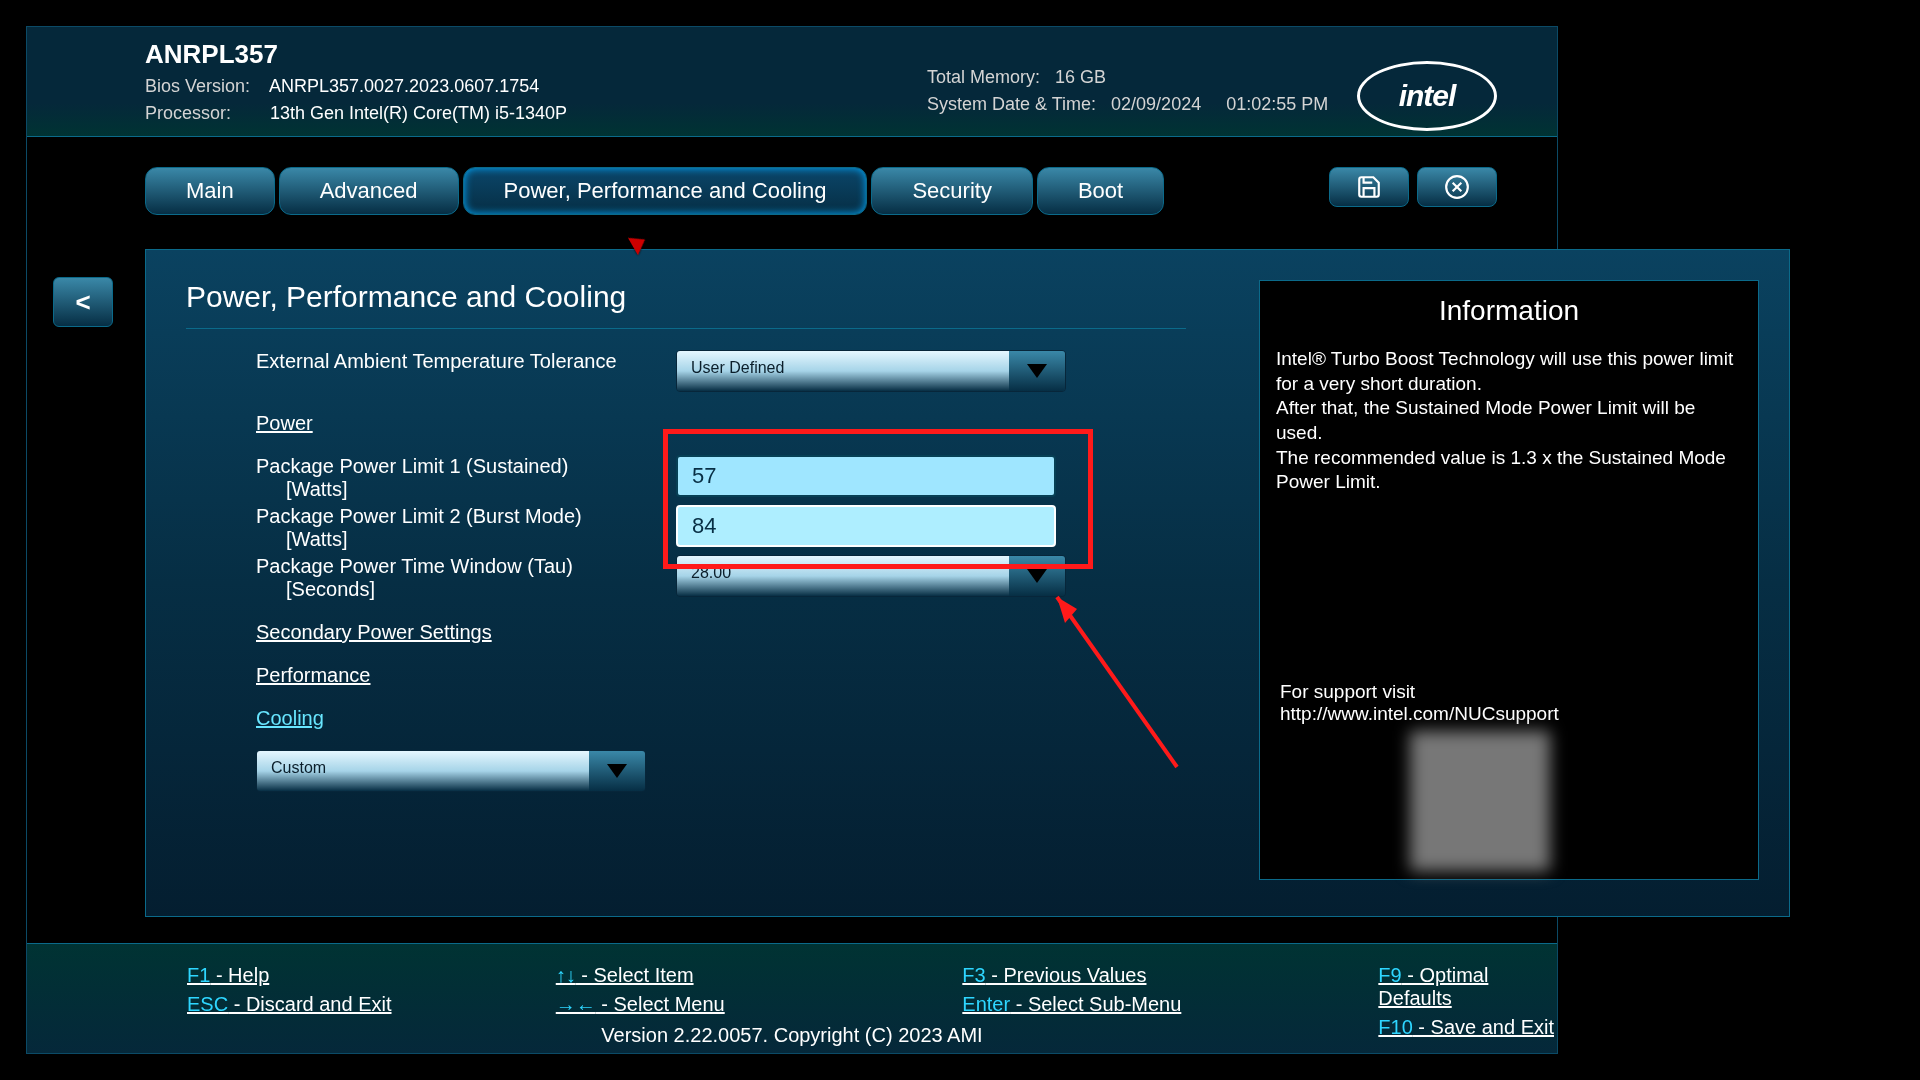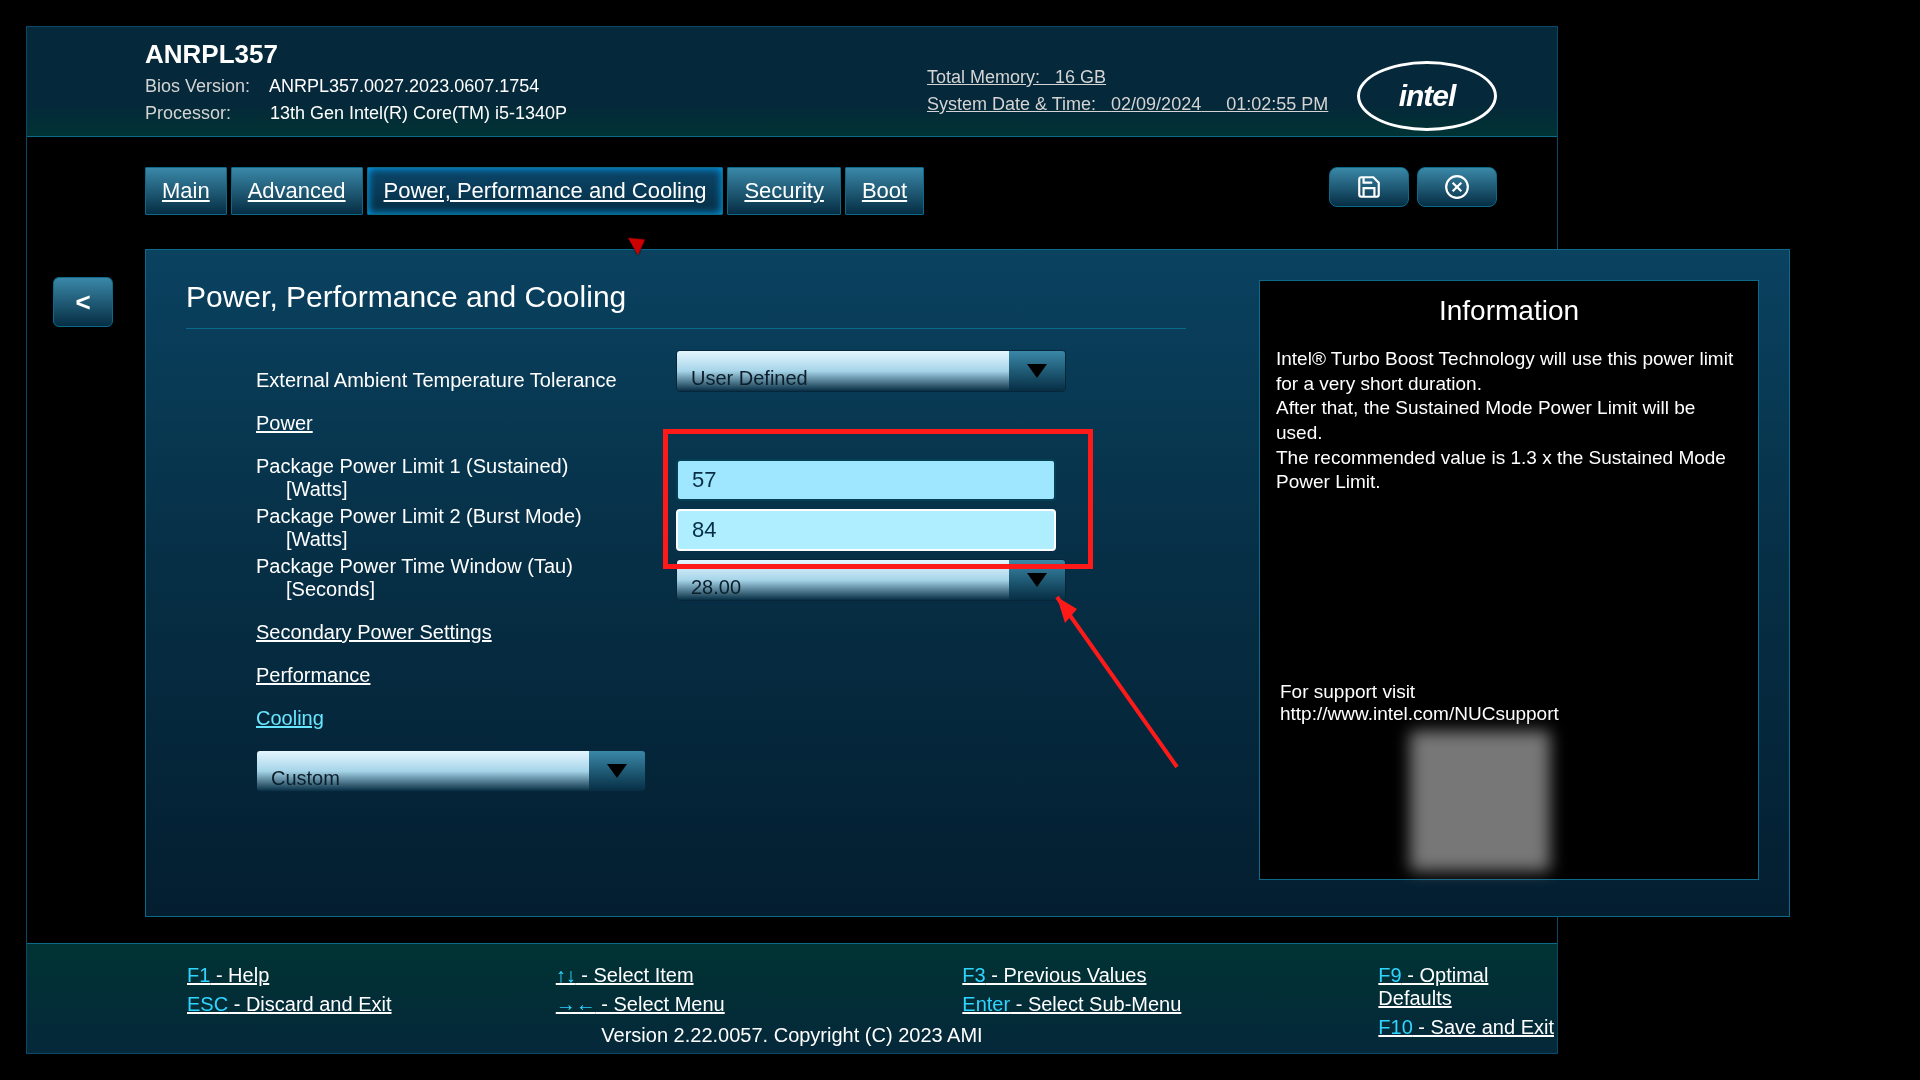--- a/index.html
+++ b/index.html
@@ -23,43 +23,42 @@
   position: absolute;
   left: 0; top: 0; width: 100%; height: 110px;
   background: linear-gradient(to bottom, #05283a 0%, #05283a 70%, #033 100%);
   border-bottom: 1px solid #0b6a8a;
 }
 .hdr-left { position: absolute; left: 118px; top: 12px; }
 .hdr-title { font-size: 26px; font-weight: 600; color: #fff; }
 .hdr-row { margin-top: 6px; font-size: 18px; color: #d4d4d4; }
 .hdr-row .lbl { display:inline-block; width: 120px; }
 .hdr-row .val { color:#fff; }
-.hdr-mid { position:absolute; left: 900px; top: 40px; font-size:18px; color:#d4d4d4;text-decoration:underline; }
+.hdr-mid { position:absolute; left: 900px; top: 40px; font-size:18px; color:#d4d4d4; }
 .hdr-mid div { margin-bottom: 6px; }
 .logo {
   position:absolute; right: 60px; top: 34px;
   width: 140px; height: 70px;
   border: 3px solid #fff; border-radius: 50%/50%;
   display:flex; align-items:center; justify-content:center;
   font-style: italic; font-weight:700; font-size:30px; letter-spacing:-1px;
   color:#fff;
 }
 
 .tabbar {
   position:absolute; left: 118px; top: 140px; display:flex; gap:4px;
 }
 .tab {
   background: linear-gradient(to bottom, #3a88a8, #062e44);
   border: 1px solid #0b6a8a;
-  border-radius: 1px;
-  padding: 10px 16px;
+  border-radius: 12px;
+  padding: 10px 40px;
   font-size: 22px;
   color:#fff;
   cursor:pointer;
-  text-decoration:underline;
 }
 .tab.active {
   background: linear-gradient(to bottom, #0b466a, #062e44);
   box-shadow: 0 0 8px #0af inset;
 }
 .icon-btns { position:absolute; right: 60px; top: 140px; display:flex; gap:8px; }
 .icon-btn {
   width: 80px; height: 40px;
   background: linear-gradient(to bottom, #3a88a8, #062e44);
   border:1px solid #0b6a8a; border-radius:8px;
@@ -83,32 +82,32 @@
   background: linear-gradient(to bottom, #0a4260 0%, #062e44 50%, #041e30 100%);
   border: 1px solid #0b6a8a;
 }
 .panel-title {
   position:absolute; left: 40px; top: 30px;
   font-size: 30px; font-weight:500; color:#fff;
 }
 .panel-title-underline { position:absolute; left:40px; top:78px; width:1000px; height:1px; background:#0b6a8a; }
 
 .settings { position:absolute; left: 110px; top: 100px; width: 940px; }
-.row { display:flex; align-items:flex-end; margin-bottom: 20px; font-size:20px; }
+.row { display:flex; align-items:flex-start; margin-bottom: 20px; font-size:20px; }
 .row .lbl { width: 420px; color:#fff; }
 .row .lbl.link { text-decoration: underline; color:#68e6ff; cursor:pointer; }
 .row .lbl.link.white { color:#fff; }
 .row .ctl { width: 400px; }
 .dropdown {
   display:flex; width: 390px; height: 42px; border-radius:4px; overflow:hidden;
   border:1px solid #07263a;
 }
 .dropdown .dd-val {
   flex:1; background: linear-gradient(to bottom, #e5f7ff 0%, #a6d4e8 50%, #072e44 100%);
-  color:#0b1e2a; padding: 16px 14px; font-size:20px;
+  color:#0b1e2a; padding: 8px 14px; font-size:16px;
 }
 .dropdown .dd-btn {
   width: 56px; background: linear-gradient(to bottom, #3a88a8, #062e44);
   display:flex; align-items:center; justify-content:center; color:#000;
 }
 .dd-triangle { width:0;height:0;border-left:10px solid transparent;border-right:10px solid transparent;border-top:14px solid #000; }
 .textinput {
   width: 380px; height: 42px; border-radius:4px;
   background: #9fe6ff; border: 2px solid #074055;
   color:#072e44; font-size:22px; padding: 6px 14px;

